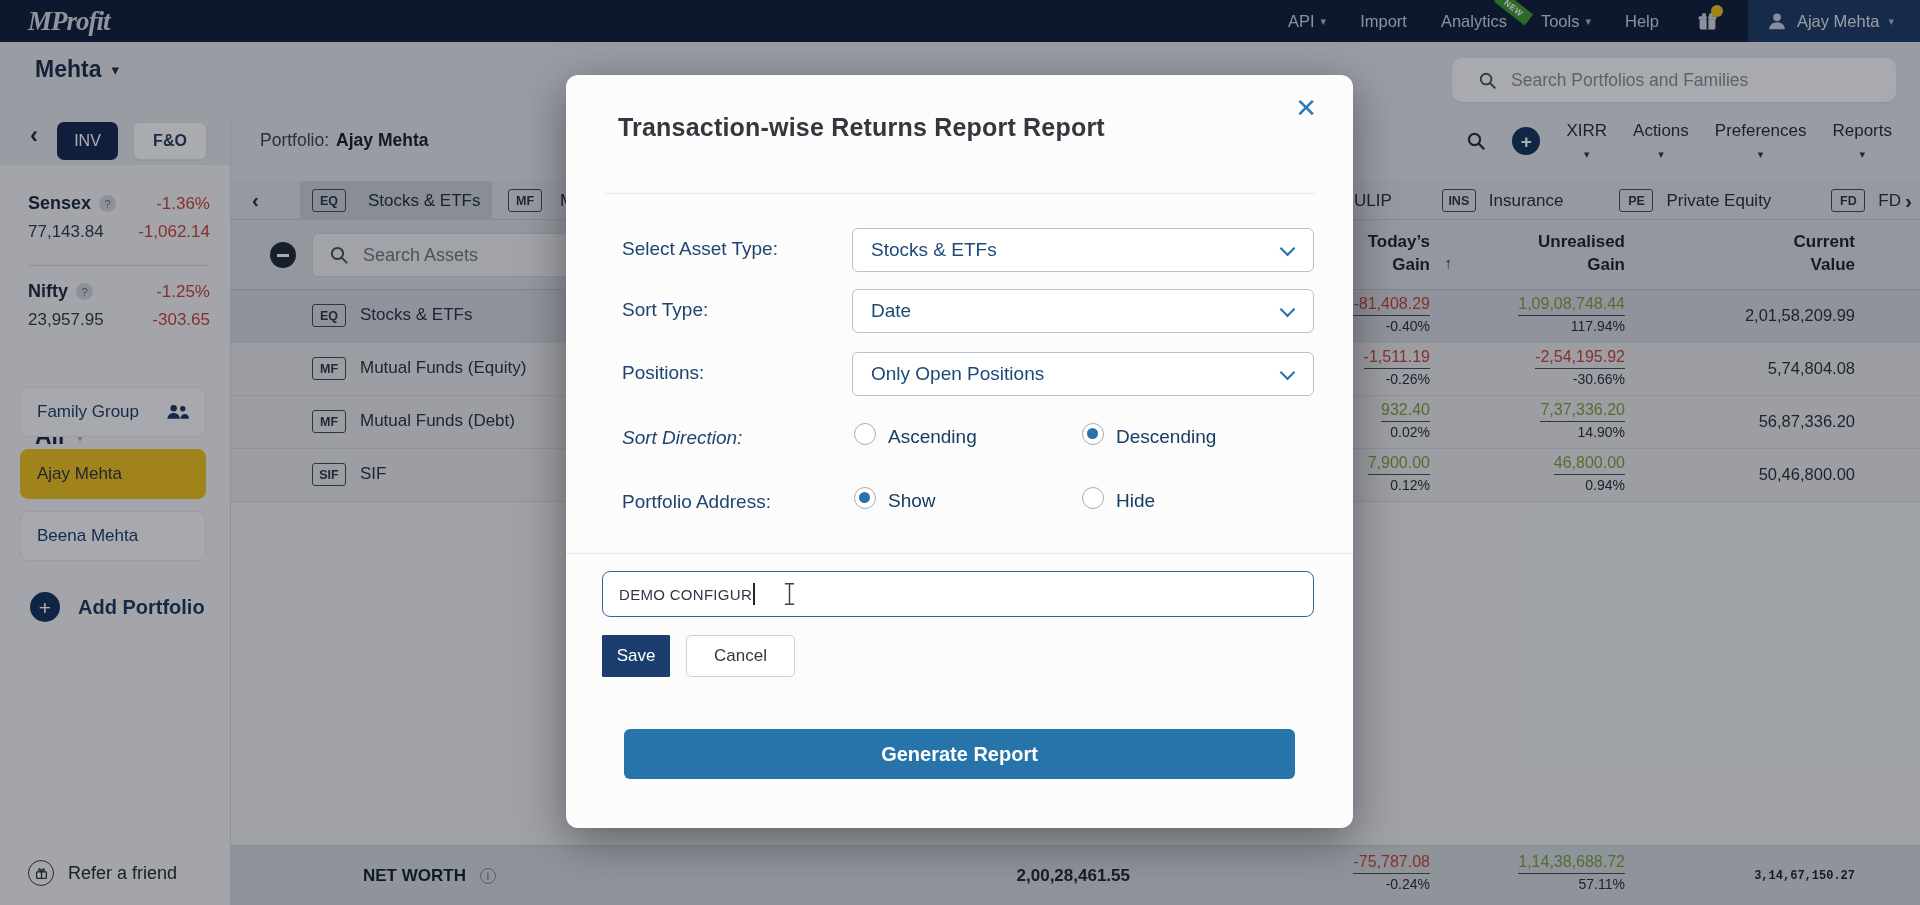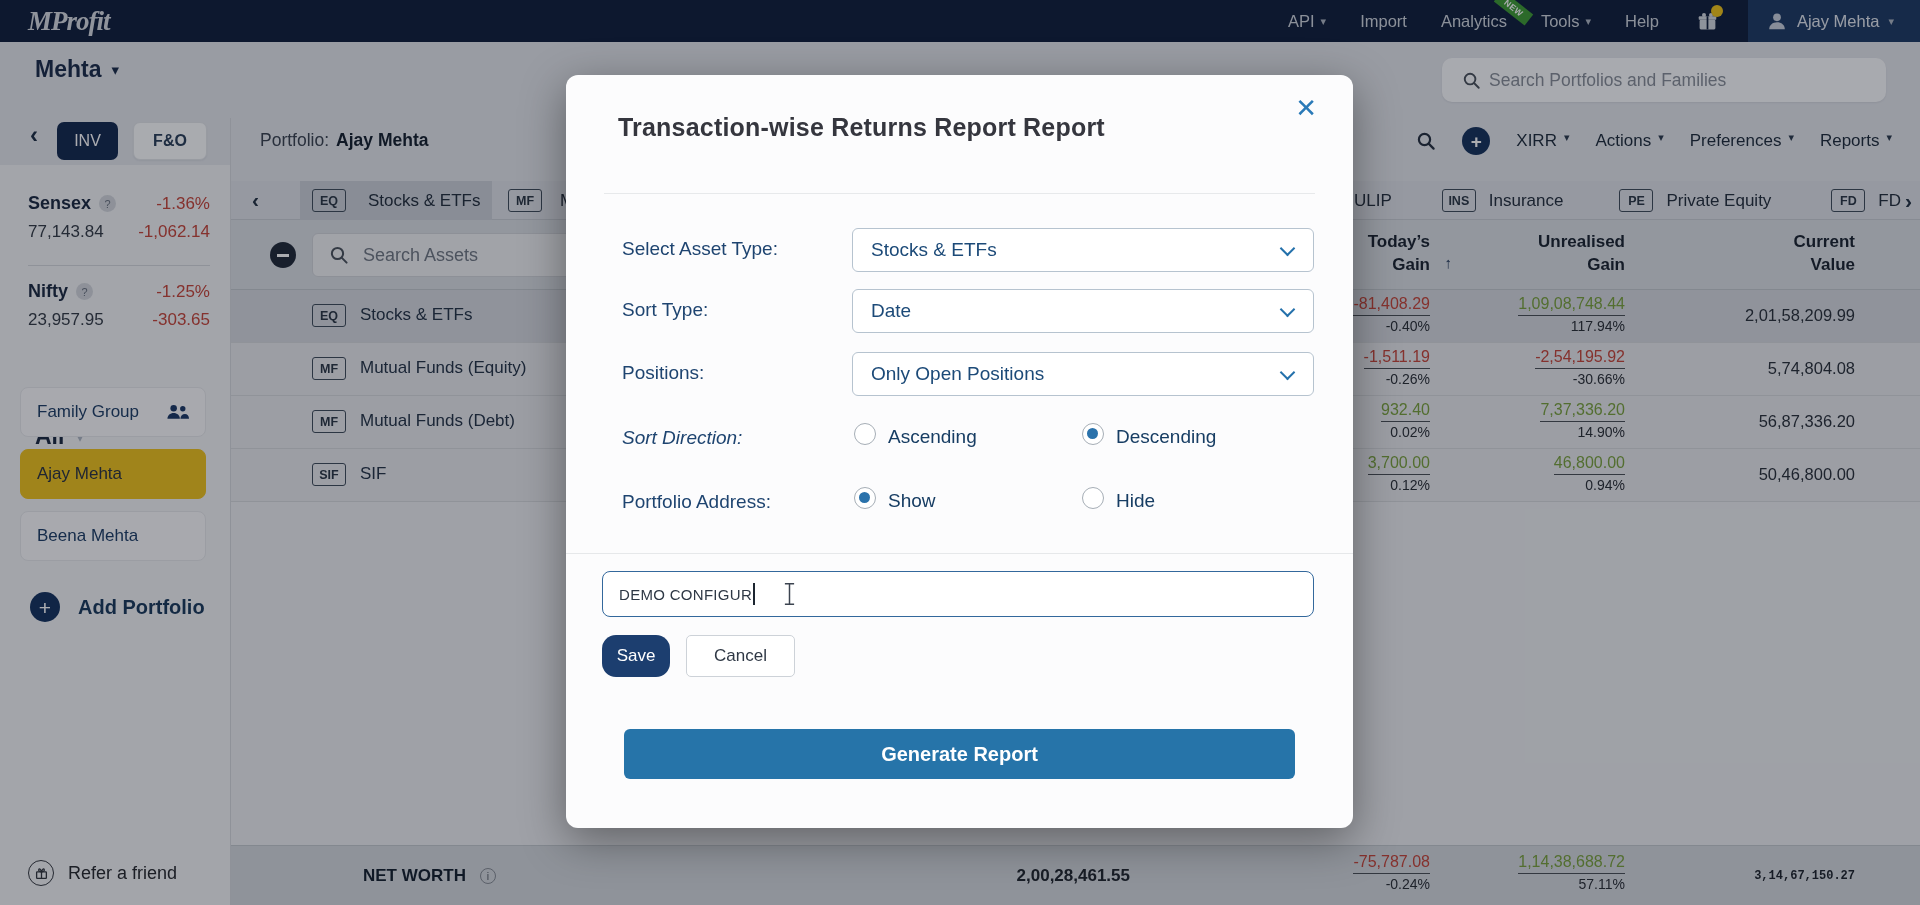--- a/index.html
+++ b/index.html
@@ -15,29 +15,29 @@
   .new-ribbon{position:absolute;top:-11px;right:-26px;background:#3f9c35;color:#fff;font-size:8.5px;font-weight:bold;padding:2px 9px;transform:rotate(38deg);letter-spacing:.5px;}
   .gift{position:relative;margin-left:4px;}
   .gift svg{display:block;}
   .notif-dot{position:absolute;top:-6px;right:-5px;width:12px;height:12px;border-radius:50%;background:#f0c419;}
   .user-chip{height:42px;margin-left:30px;padding:0 26px 0 18px;background:#1d3a63;display:flex;align-items:center;gap:9px;color:#e2e7ee;font-size:16.5px;cursor:pointer;}
 
   
   .bands{position:absolute;left:0;top:42px;width:1920px;height:139px;background:#e4e7ec;}
   .family-selector{position:absolute;left:35px;top:14px;display:flex;align-items:center;gap:10px;font-size:23px;font-weight:bold;color:#1b2c4a;cursor:pointer;}
   .family-selector .caret{font-size:15px;color:#1b2c4a;}
-  .global-search{position:absolute;right:34px;top:16px;width:444px;height:44px;background:#fbfcfd;border-radius:10px;display:flex;align-items:center;gap:8px;padding:0 20px;color:#878e98;cursor:text;box-shadow:0 1px 2px rgba(20,30,50,.08);}
+  .global-search{position:absolute;right:24px;top:16px;width:444px;height:44px;background:#fbfcfd;border-radius:10px;display:flex;align-items:center;gap:14px;padding:0 26px;color:#878e98;cursor:text;box-shadow:0 1px 2px rgba(20,30,50,.08);}
   .global-search .ph{font-size:17.5px;}
   .back-chev{position:absolute;left:30px;top:82px;font-size:24px;font-weight:bold;color:#1d2e44;line-height:22px;cursor:pointer;}
   .btn-inv{position:absolute;left:57px;top:80px;width:61px;height:38px;background:#13294e;color:#fff;font-weight:normal;font-size:16px;border-radius:7px;display:flex;align-items:center;justify-content:center;cursor:pointer;}
   .btn-fno{position:absolute;left:133px;top:80px;width:74px;height:38px;background:#fcfdfe;color:#2a3f58;font-weight:bold;font-size:16px;border-radius:7px;display:flex;align-items:center;justify-content:center;border:1px solid #e2e5e9;cursor:pointer;box-shadow:0 1px 2px rgba(20,30,50,.06);}
   .pf-line{position:absolute;left:260px;top:88px;font-size:17.5px;color:#3a4350;}
   .pf-line b{color:#15202e;margin-left:7px;}
   .toolbar{position:absolute;right:28px;top:80px;height:38px;display:flex;align-items:center;gap:26px;color:#1d2b3a;font-size:17px;}
-  .toolbar .menu{display:flex;gap:7px;cursor:pointer;white-space:nowrap;}
+  .toolbar .menu{display:flex;align-items:center;gap:7px;cursor:pointer;white-space:nowrap;flex-direction:column;}
   .toolbar .caret{color:#2b3a4c;}
   .icon-btn{display:flex;align-items:center;cursor:pointer;color:#25303f;}
   .add-circle{width:28px;height:28px;border-radius:50%;background:#16335c;color:#fff;display:flex;align-items:center;justify-content:center;font-size:19px;font-weight:bold;cursor:pointer;line-height:1;}
 
   
   .sidebar{position:absolute;left:0;top:165px;width:230px;height:740px;background:#f3f4f6;}
   .side-border{position:absolute;left:230px;top:118px;width:1px;height:787px;background:#d5d8dc;z-index:2;}
   .idx{position:absolute;left:28px;width:182px;}
   .idx .r{display:flex;align-items:center;font-size:17px;}
   .idx .r + .r{margin-top:8px;}
@@ -109,21 +109,21 @@
   .chevdn{position:absolute;right:20px;top:14px;width:11px;height:11px;border-right:2.2px solid #2471ab;border-bottom:2.2px solid #2471ab;transform:rotate(45deg);}
   .radio{position:absolute;width:22px;height:22px;border-radius:50%;border:1.6px solid #a6aeb6;background:#fff;cursor:pointer;}
   .radio .dot{position:absolute;left:4px;top:4px;width:11px;height:11px;border-radius:50%;background:#2a72ab;display:none;}
   .radio.sel .dot{display:block;}
   .rlabel{position:absolute;font-size:19px;color:#173d63;cursor:pointer;}
   .m-div2{position:absolute;left:0;right:0;top:478px;height:1px;background:#e6e8ea;}
   .m-input{position:absolute;left:36px;right:39px;top:496px;height:46px;border:1.6px solid #33689c;border-radius:8px;background:#fff;display:flex;align-items:center;padding:0 16px;cursor:text;}
   .m-input .ival2{font-size:15px;color:#2e3845;letter-spacing:.3px;}
   .caretbar{width:1.5px;height:22px;background:#1c2530;margin-left:1px;}
   .ibeam{margin-left:28px;display:flex;}
-  .m-btn-save{position:absolute;left:36px;top:560px;width:68px;height:42px;background:#1c3e6f;color:#fff;font-size:17px;border-radius:14px;display:flex;align-items:center;justify-content:center;cursor:pointer;}
+  .m-btn-save{position:absolute;left:36px;top:560px;width:68px;height:42px;background:#1c3e6f;color:#fff;font-size:17px;border-radius:1px;display:flex;align-items:center;justify-content:center;cursor:pointer;}
   .m-btn-cancel{position:absolute;left:120px;top:560px;width:109px;height:42px;background:#fff;border:1px solid #cdd2d8;color:#2f3845;font-size:17px;border-radius:5px;display:flex;align-items:center;justify-content:center;cursor:pointer;}
   .m-btn-generate{position:absolute;left:58px;top:654px;width:671px;height:50px;background:#2674a9;color:#fff;font-size:20px;font-weight:600;border-radius:6px;display:flex;align-items:center;justify-content:center;cursor:pointer;}
 </style>
 </head>
 <body>
 
 <div class="stage">
 
   <header class="navbar">
     <div class="brand">MProfit</div>
@@ -333,21 +333,21 @@
   <div class="trow" style="top:396px;">
     <span class="abadge">MF</span>
     <span class="aname">Mutual Funds (Debt)</span>
     <div class="cell c-today"><span class="val pos">932.40</span><span class="pct">0.02%</span></div>
     <div class="cell c-unreal"><span class="val pos">7,37,336.20</span><span class="pct">14.90%</span></div>
     <div class="cell c-cur"><span class="cur">56,87,336.20</span></div>
   </div>
   <div class="trow" style="top:449px;">
     <span class="abadge">SIF</span>
     <span class="aname">SIF</span>
-    <div class="cell c-today"><span class="val pos">3,700.00</span><span class="pct">0.12%</span></div>
+    <div class="cell c-today"><span class="val pos">7,900.00</span><span class="pct">0.12%</span></div>
     <div class="cell c-unreal"><span class="val pos">46,800.00</span><span class="pct">0.94%</span></div>
     <div class="cell c-cur"><span class="cur">50,46,800.00</span></div>
   </div>
 
   <div class="fillarea"></div>
 
   <div class="footerbar">
     <div class="nw">
       <span>NET WORTH</span>
       <span class="ibadge">i</span>

